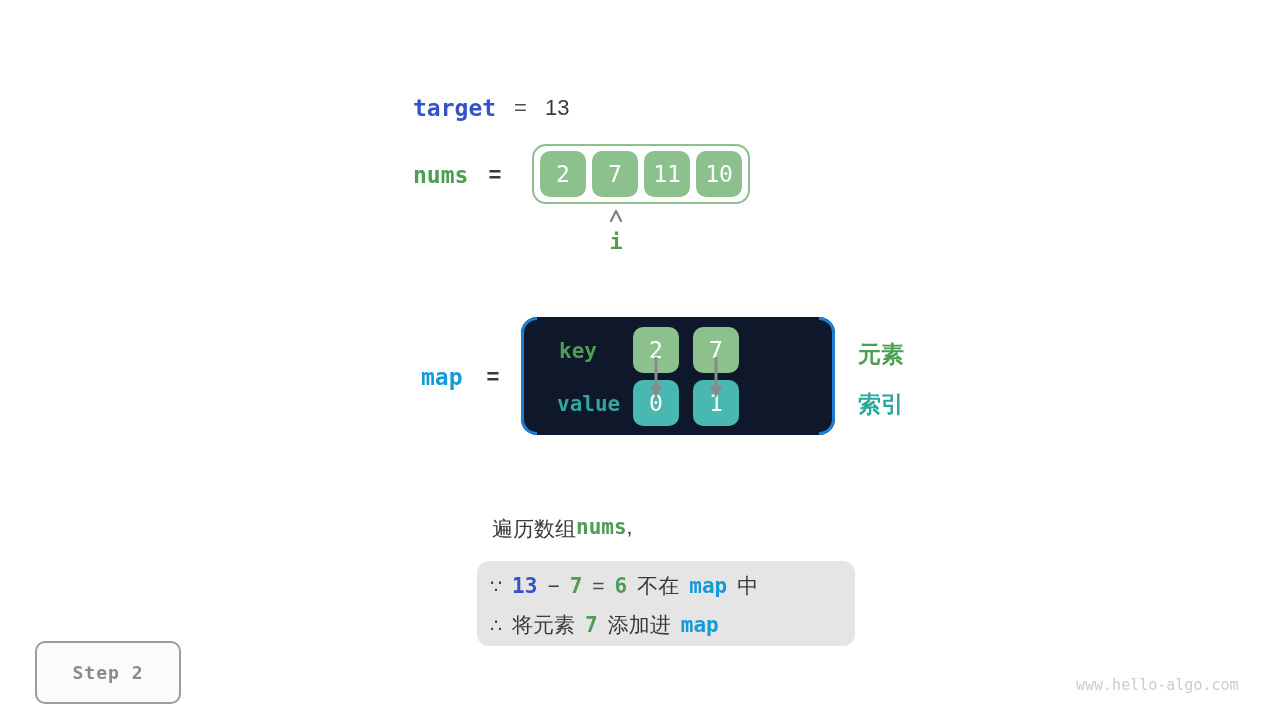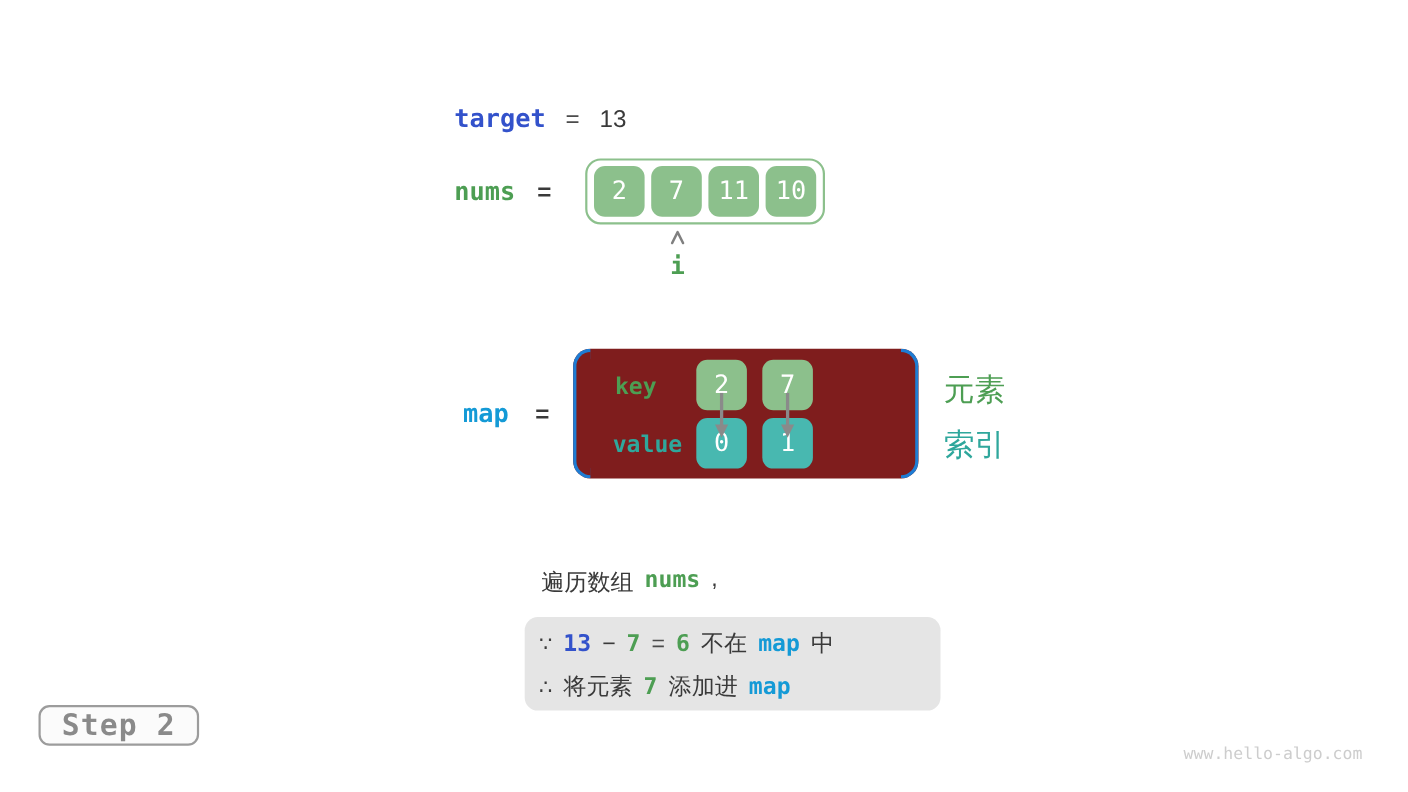--- a/index.html
+++ b/index.html
@@ -55,64 +55,64 @@
   
   .pointer{left:608px;top:209px;width:16px;display:flex;flex-direction:column;align-items:center;}
   .pointer .i-label{font-size:22px;line-height:26px;margin-top:2px;}
 
   
   .map-label{left:421px;top:364px;gap:24px;font-size:22px;}
   .map-label .kw{font-size:23px;}
   .map-box{
     left:521px;top:317px;
     width:314px;height:118px;
-    background:#7f1d1d;
+    background:#0f172a;
     border-radius:16px;
   }
   .bracket{
     position:absolute;top:0;
     box-sizing:border-box;
     width:16px;height:118px;
     border:3px solid #1e7dd4;
   }
   .bracket-left{left:0;border-right:none;border-radius:16px 0 0 16px;}
   .bracket-right{right:0;border-left:none;border-radius:0 16px 16px 0;}
   .map-word{position:absolute;font-size:21px;line-height:25px;}
   .map-cell{position:absolute;}
   .down-arrow{position:absolute;}
-  .side-label{font-size:28px;line-height:27px;font-weight:normal;}
-
-  
-  .caption{left:492px;top:515px;gap:10px;font-size:21px;}
+  .side-label{font-size:23px;line-height:27px;font-weight:bold;}
+
+  
+  .caption{left:492px;top:515px;font-size:21px;}
   .caption .code{font-size:21px;}
 
   
   .note-box{
     left:477px;top:561px;
     box-sizing:border-box;
     width:378px;height:85px;
     background:#e5e5e5;
     border-radius:12px;
     padding:9px 14px 0 13px;
     display:flex;flex-direction:column;justify-content:space-evenly;
     padding-top:4px;
   }
   .note-line{display:flex;align-items:baseline;gap:10px;font-size:21px;line-height:33px;}
   .note-line .sym{font-size:19px;color:#3c3c3c;}
 
   
   .step-badge{
     left:35px;top:641px;
     box-sizing:border-box;
-    width:146px;height:37px;
+    width:146px;height:63px;
     background:#fbfbfb;
     border:2px solid #9c9c9c;
     border-radius:10px;
     display:flex;align-items:center;justify-content:center;
-    font-size:27px;color:#8a8a8a;letter-spacing:1px;
+    font-size:18px;color:#8a8a8a;letter-spacing:1px;
   }
 
   
   .watermark{left:1076px;top:676px;font-size:15px;color:#cdcdcd;}
 </style>
 </head>
 <body>
 
 <div class="canvas">
 

